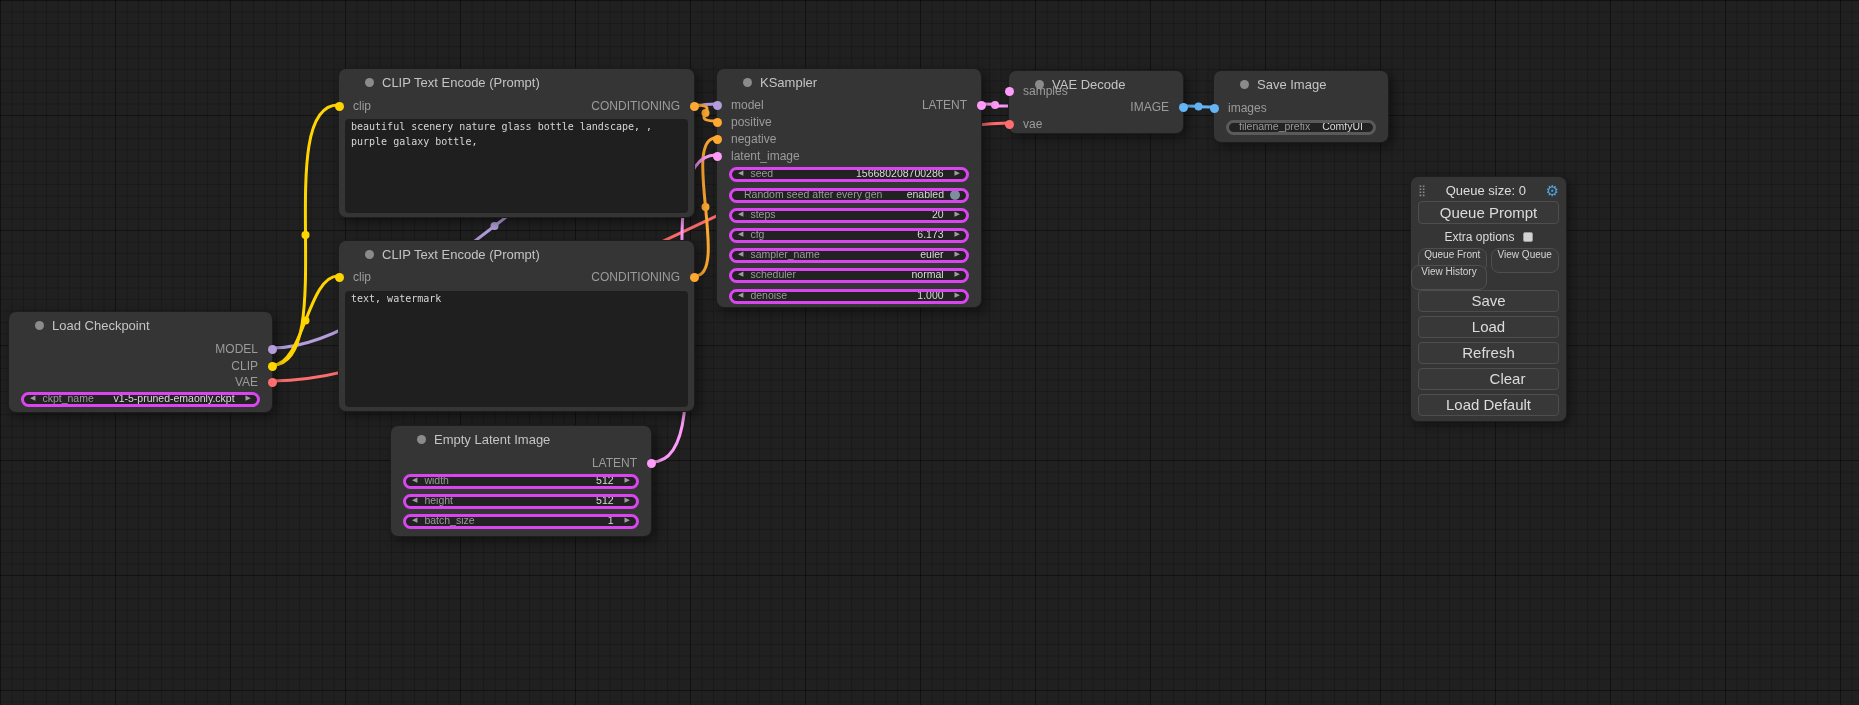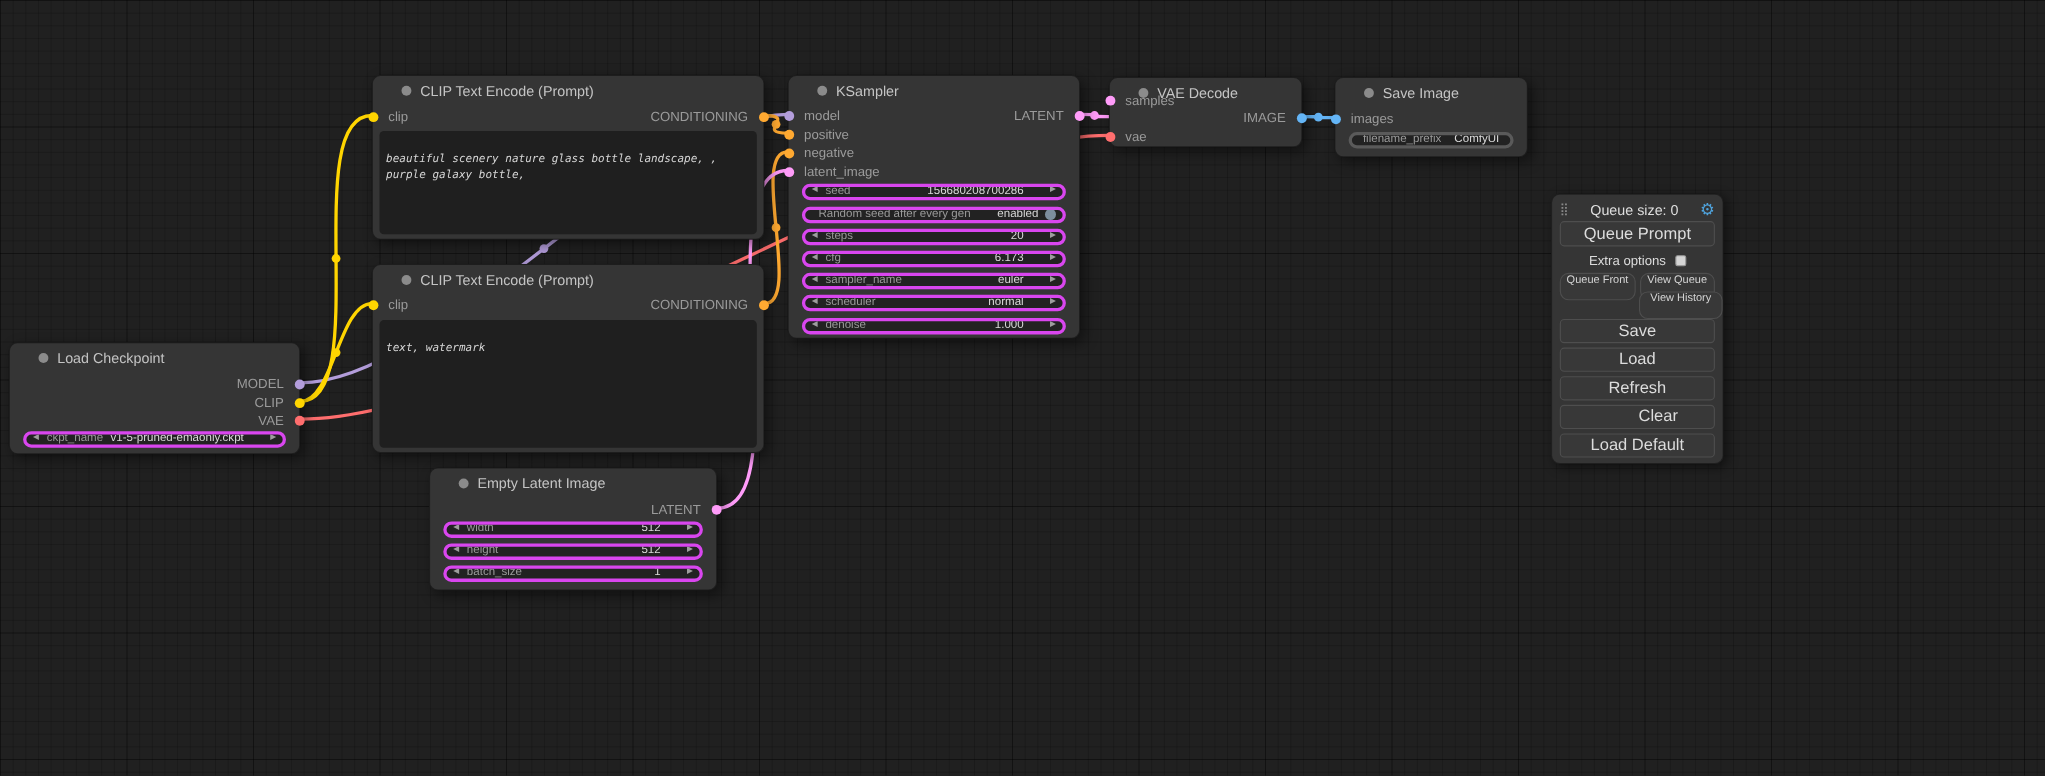--- a/index.html
+++ b/index.html
@@ -34,31 +34,31 @@
   .slot.in .port  { left:-4.5px; }
   .slot.out .port { right:-4.5px; }
   .kwidget {
     position:absolute; left:12px; right:12px; height:15px;
     background:#222; border:3px solid #d946ef; border-radius:8px;
     display:flex; align-items:flex-end; font-size:10.5px; color:#9a9a9a;
     padding:0 6px; white-space:nowrap; overflow:hidden;
   }
   .kwidget .arr { font-size:7px; color:#9d9d9d; flex:none; line-height:13px; }
   .kwidget .wl  { margin-left:7px; flex:none; }
-  .kwidget .wv  { flex:1; text-align:right; margin-right:24px; color:#dadada; }
+  .kwidget .wv  { flex:1; text-align:right; margin-right:11px; color:#dadada; }
   .kwidget.text { border-color:#5a5a5a; }
   .kwidget.text .wl { margin-left:4px; }
   .kwidget.text .wv { margin-right:4px; }
   .kwidget.toggle .wl { flex:1; margin-left:6px; }
   .kwidget.toggle .wv { flex:none; margin-right:6px; color:#d5d5d5; }
   .knob { width:10px; height:10px; border-radius:50%; background:#7d8e9e; flex:none; }
   .tarea {
     position:absolute; left:6px; right:6px; background:#1f1f1f; border-radius:4px;
     color:#d6d6d6; font-family:"DejaVu Sans Mono", monospace; font-size:10px;
-    line-height:1.45; padding:19px 6px; white-space:pre-wrap; word-break:break-word; overflow:hidden;font-style:italic;
+    line-height:1.45; padding:1px 6px; white-space:pre-wrap; word-break:break-word; overflow:hidden;
   }
   
   .panel {
     position:absolute; left:1410px; top:176px; width:157px; height:246px;
     background:#353535; border:1px solid rgba(0,0,0,.4); border-radius:8px;
     box-shadow:3px 3px 10px rgba(0,0,0,.45); z-index:3; color:#ddd;
   }
   .phead { position:absolute; left:7px; right:7px; top:4px; height:18px;
     display:flex; align-items:center; justify-content:space-between; }
   .drag { color:#8a8a8a; font-size:11px; }
@@ -72,21 +72,21 @@
   }
   .btn.big { height:23px; line-height:21px; }
   .extra { position:absolute; left:0; right:0; top:53px; height:14px;
     display:flex; align-items:center; justify-content:center; gap:8px; font-size:12px; color:#dcdcdc; }
   .chk { width:10px; height:10px; background:#d4d4d4; border-radius:2px; border:1px solid #9a9a9a; }
   .smallrow { position:absolute; left:7px; right:7px; top:71px; height:13px; display:flex; gap:4px; }
   .sbtn {
     flex:1; background:#383838; border:1px solid #4e4e4e; border-radius:8px;
     color:#d5d5d5; font-size:10px; line-height:11px; text-align:center; height:25px; cursor:pointer;
   }
-  .vh { position:absolute; left:0; right:0; top:88px; height:13px; display:flex; justify-content:flex-end; }
+  .vh { position:absolute; left:0; right:0; top:88px; height:13px; display:flex; justify-content:flex-start; }
   .vh .sbtn { flex:none; width:76px; }
 </style>
 </head>
 <body>
 
 <svg id="wires" width="1859" height="705">
     <path d="M 273 348 C 399.437978867111 348, 589.5620211328891 104, 716 104" stroke="#B39DDB" stroke-width="3" fill="none" stroke-linecap="round"></path>
     <circle cx="494.5" cy="226" r="4" fill="#B39DDB"></circle>
     <path d="M 273 365 C 340.000466416287 365, 270.999533583713 105, 338 105" stroke="#FFD500" stroke-width="3" fill="none" stroke-linecap="round"></path>
     <circle cx="305.5" cy="235" r="4" fill="#FFD500"></circle>

